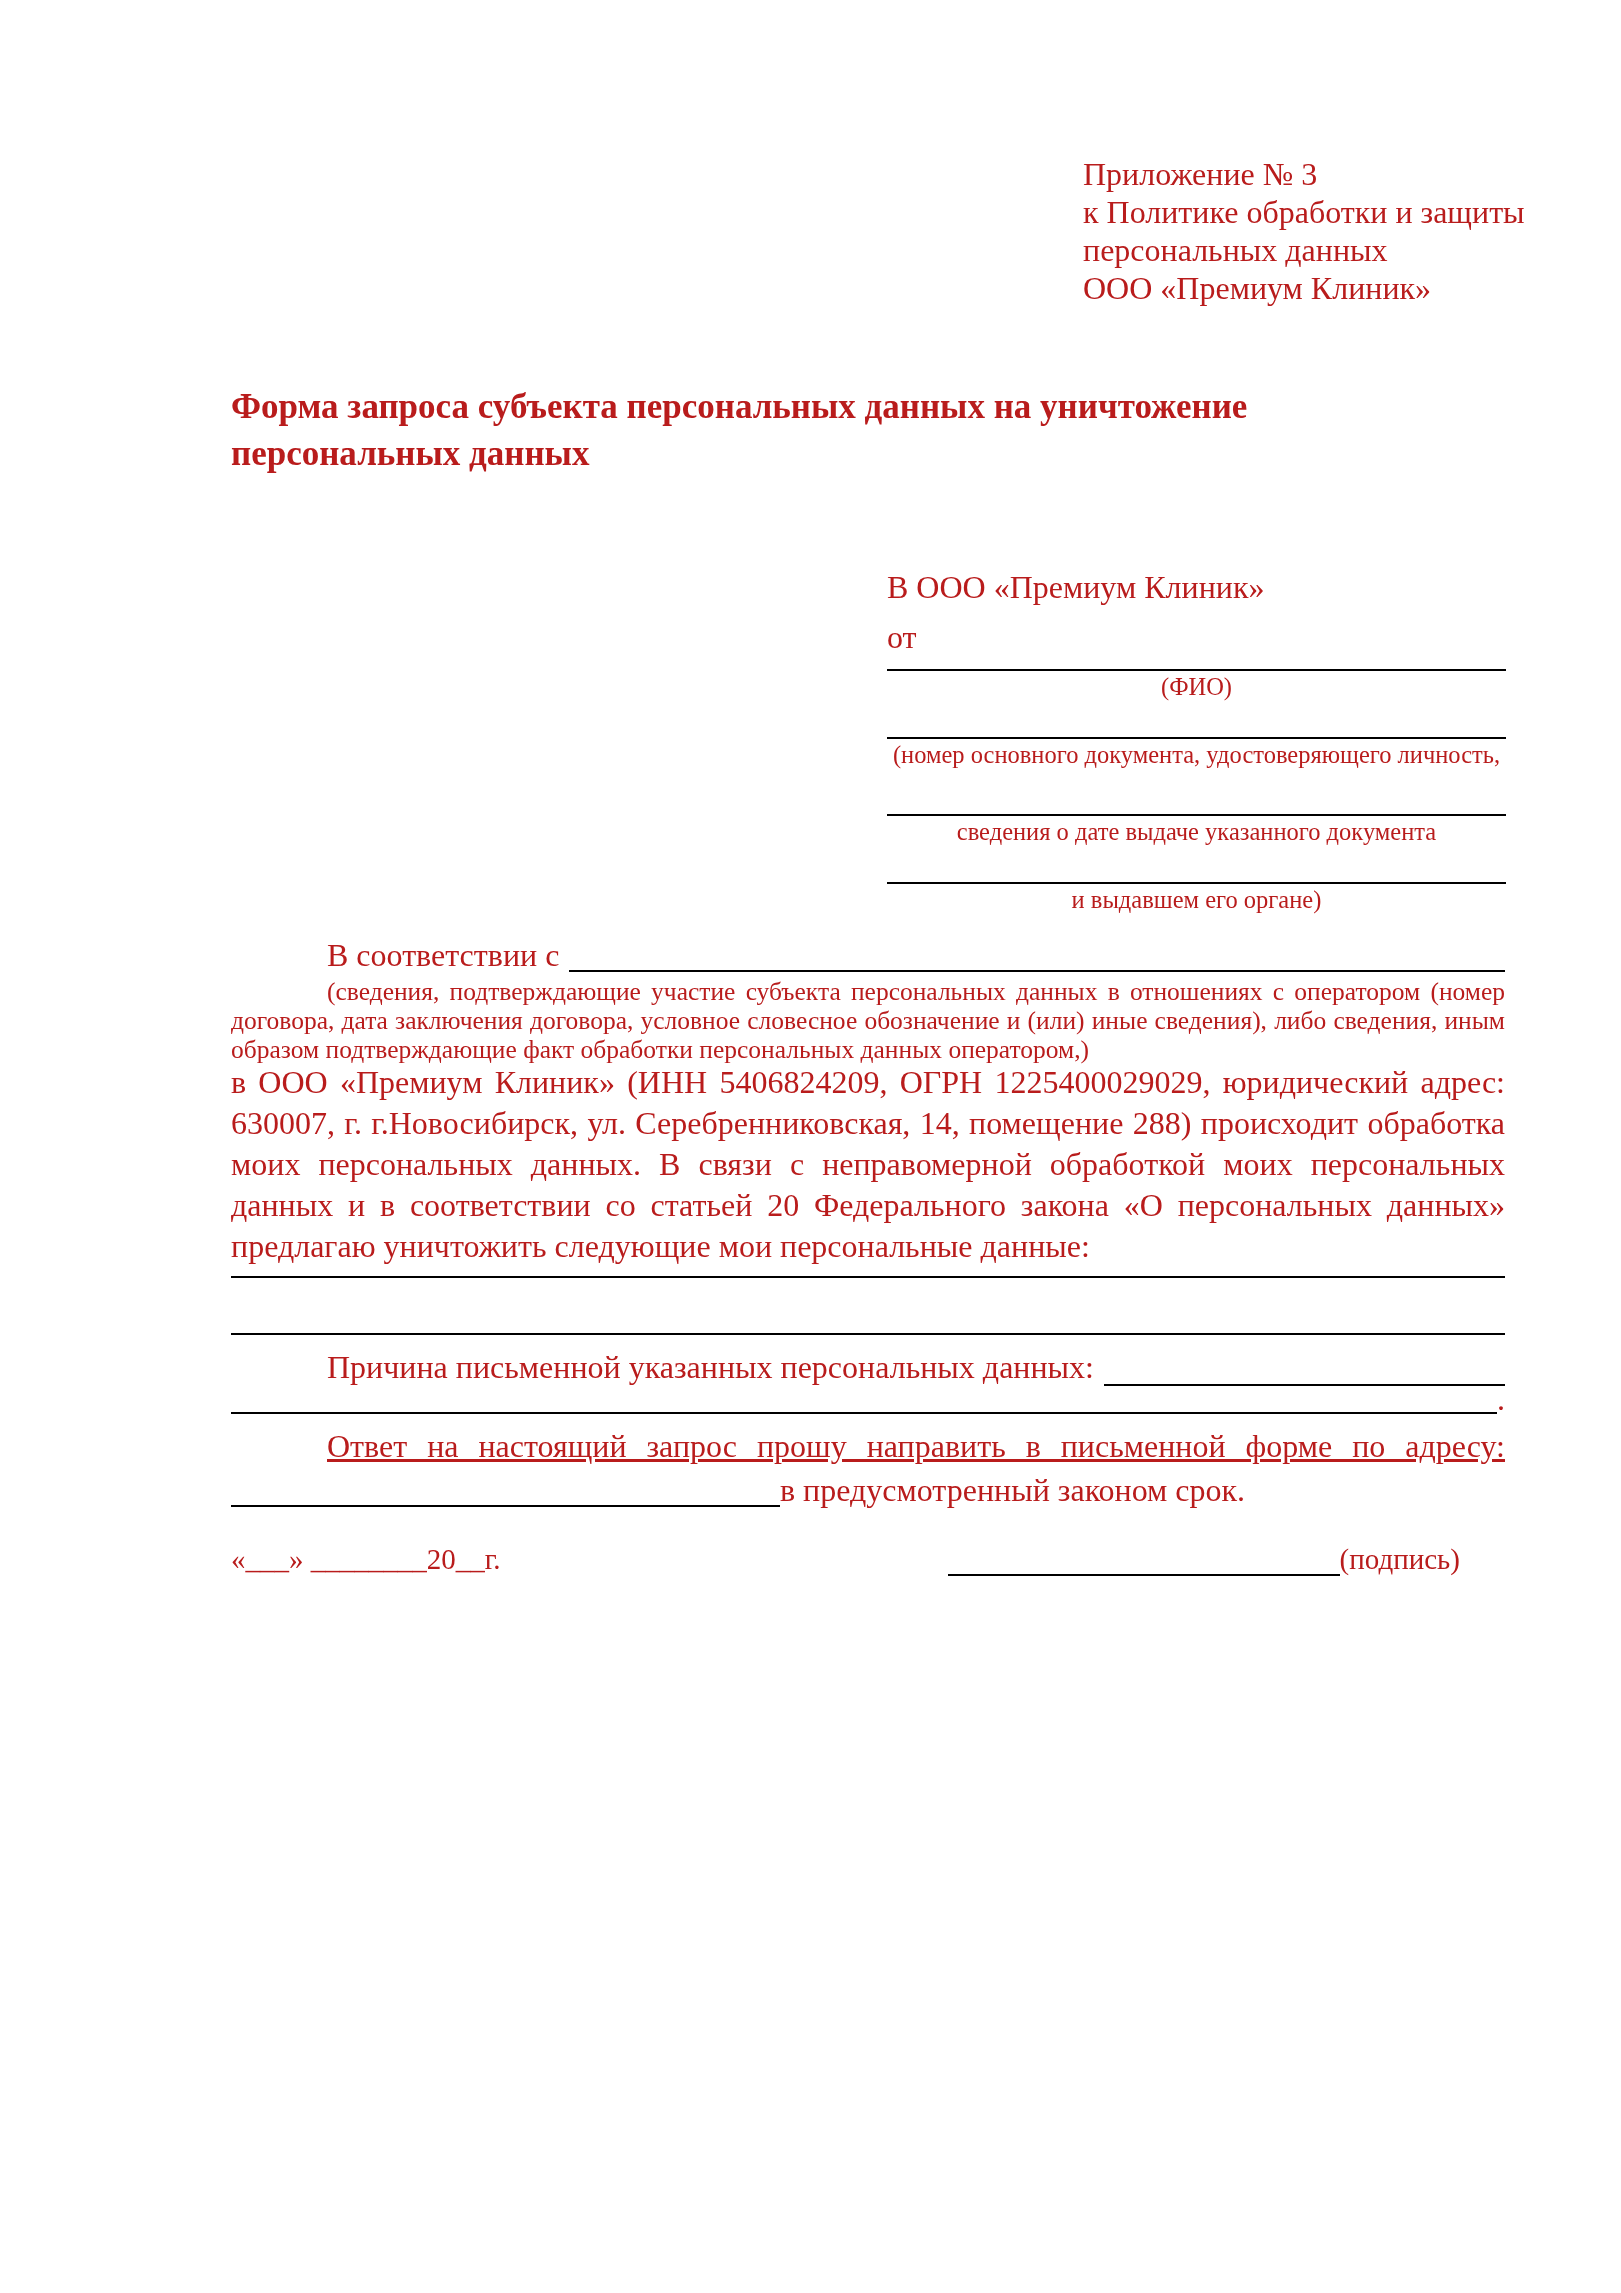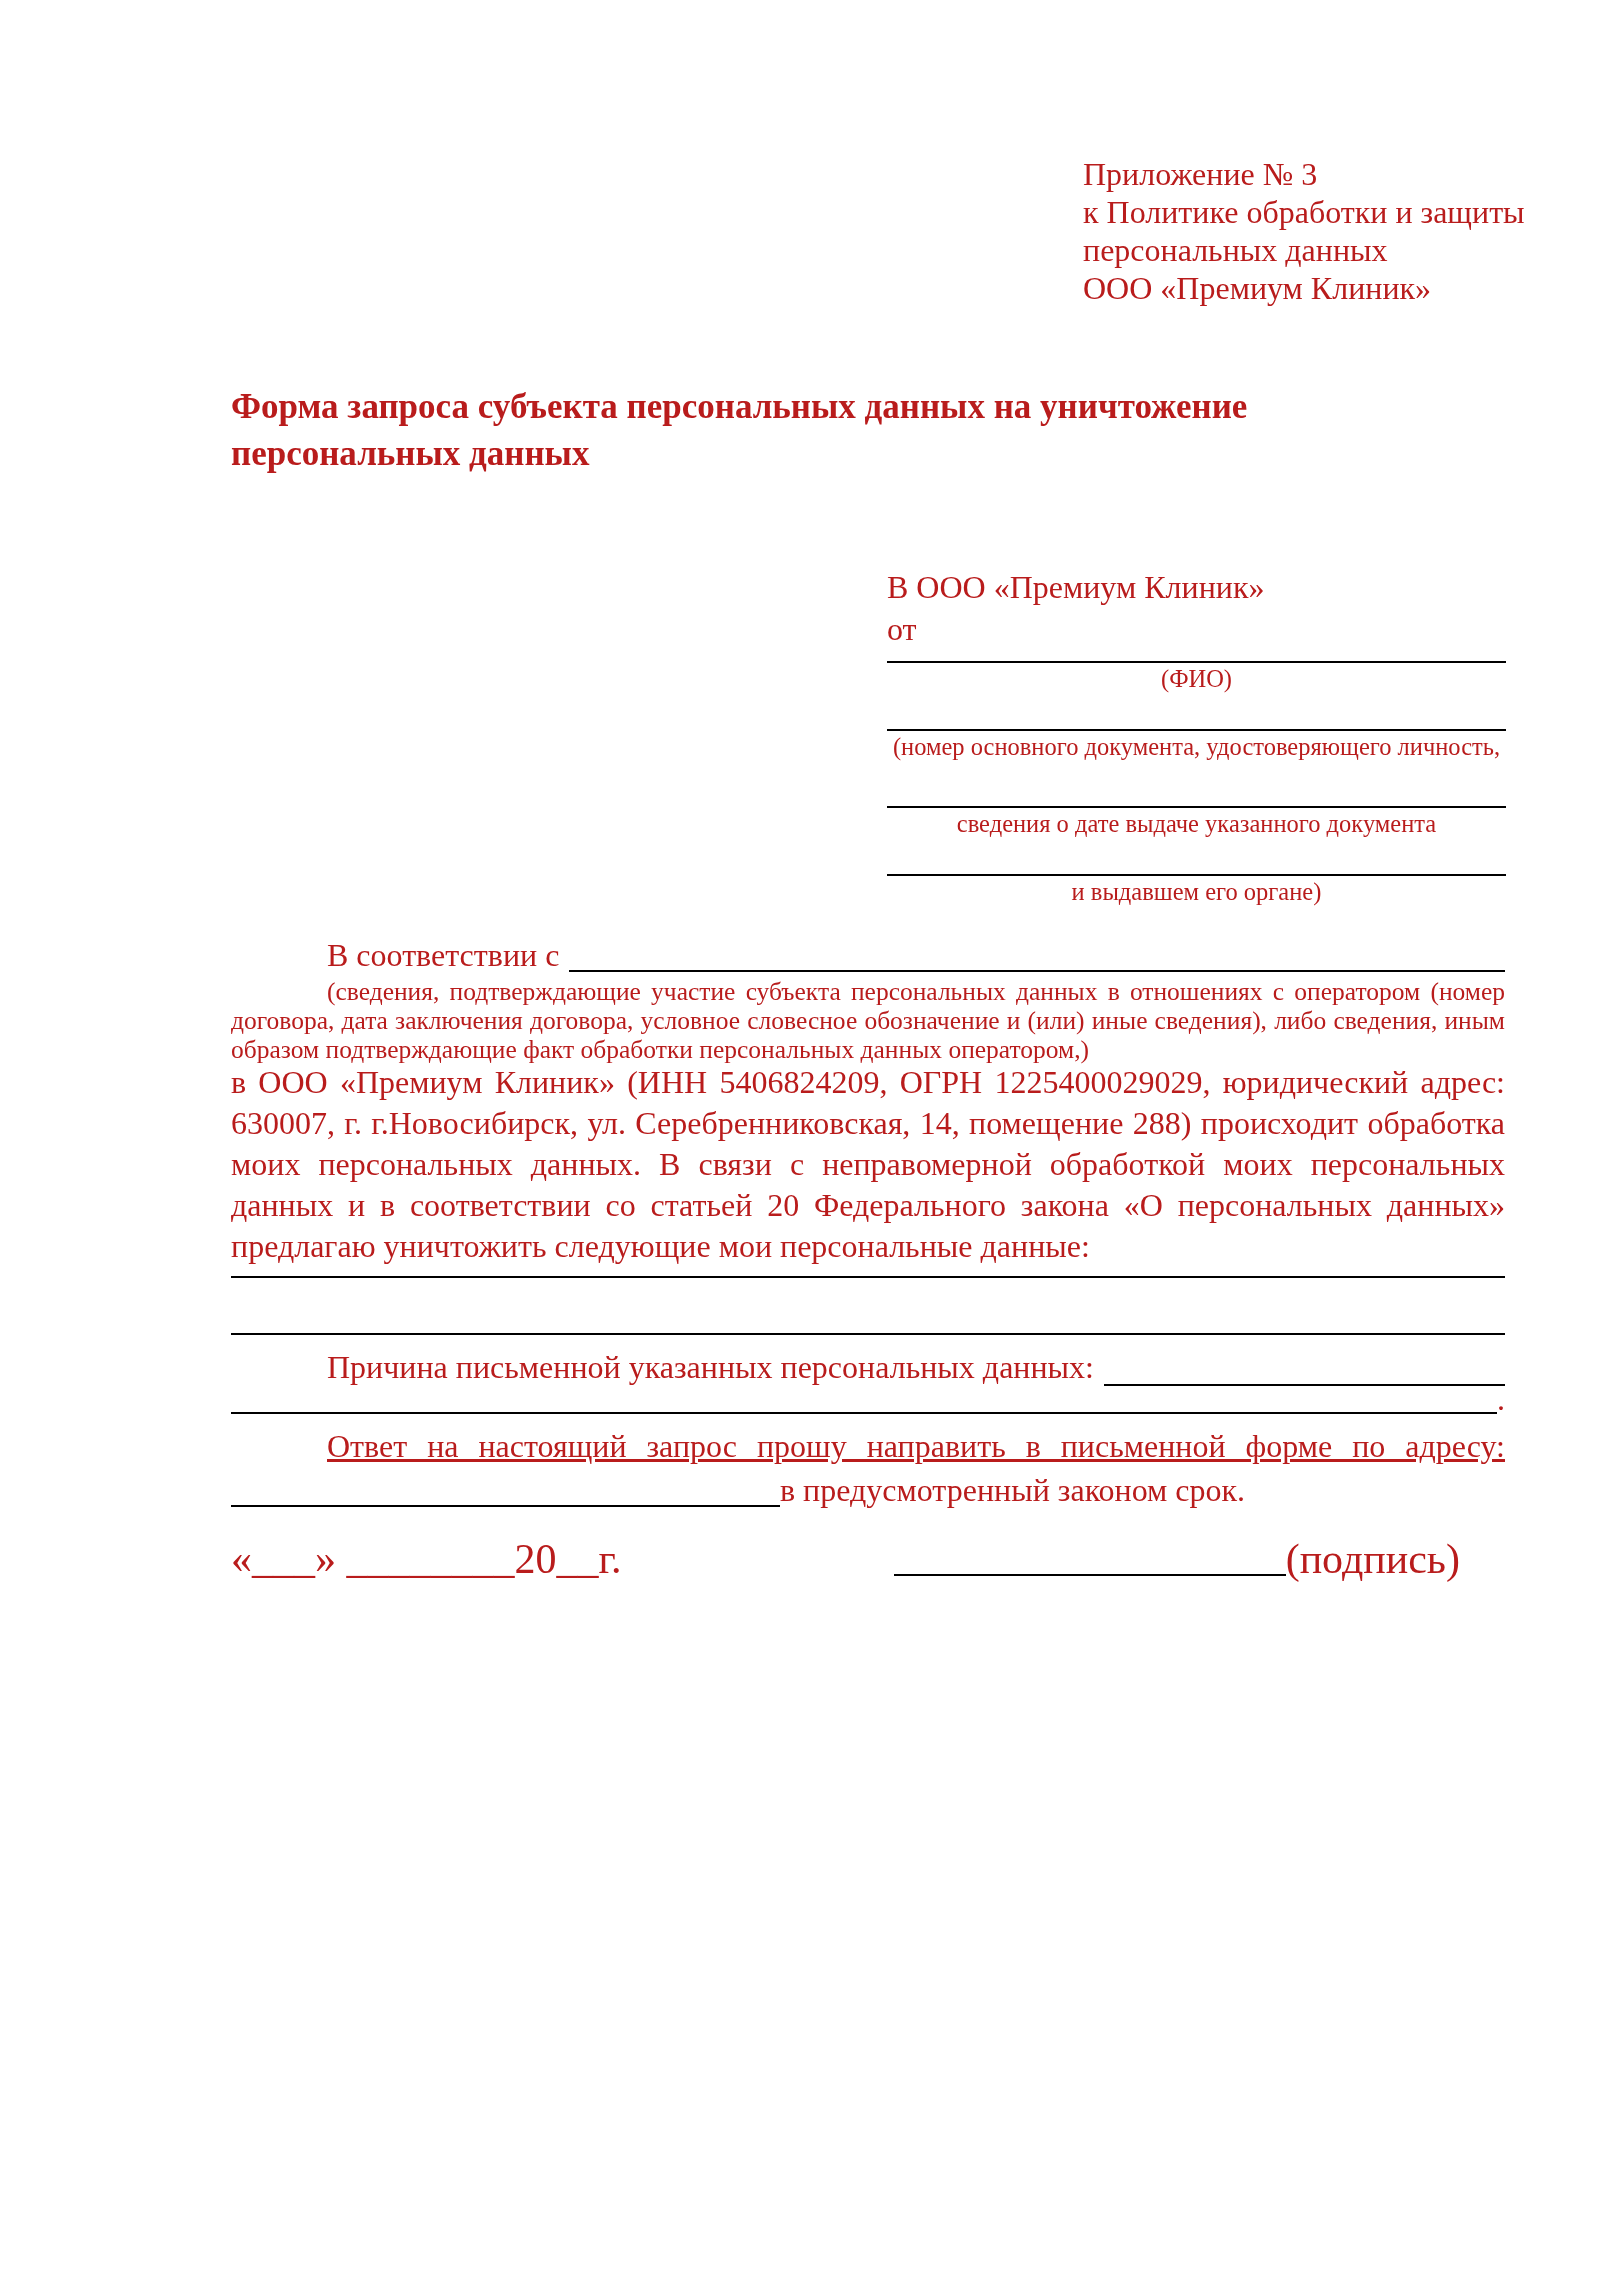--- a/index.html
+++ b/index.html
@@ -17,21 +17,21 @@
   .header-block { left: 1083px; top: 155px; font-size: 32px; line-height: 38px; }
 
   .doc-title {
     left: 231px; top: 383px; width: 1274px;
     text-align: left; font-weight: 700;
     font-size: 35px; line-height: 47px;
   }
 
   .addressee { left: 887px; top: 566px; width: 619px; font-size: 32px; }
   .addr-org  { line-height: 43px; }
-  .addr-from { line-height: 40px; }
+  .addr-from { line-height: 40px; margin-top: 8px; }
   .w-line { border-bottom: 2.9px solid #000; height: 11.8px; }
   .addr-caption { font-size: 24.5px; line-height: 26.5px; text-align: center; padding-top: 2.9px; }
   .gap-a { height: 25.5px; }
   .gap-b { height: 33px; }
   .gap-c { height: 25.5px; }
 
   .accordance { left: 231px; top: 933px; width: 1274px; font-size: 32px; line-height: 44px; display: flex; }
   .accordance .lead { padding-left: 96px; white-space: nowrap; }
   .fill { border-bottom: 2.9px solid #000; align-self: flex-start; }
   .accordance .fill { flex: 1; height: 37px; margin-left: 9.8px; }
@@ -64,21 +64,21 @@
     font-size: 32px; line-height: 44px;
     text-align: justify; text-align-last: justify; text-indent: 96px; text-decoration: underline;
   }
 
   .response-line2 { left: 231px; top: 1468px; width: 1274px; font-size: 32px; line-height: 45px; display: flex; }
   .response-line2 .fill { width: 549px; height: 37px; }
   .response-line2 .tail { white-space: nowrap; }
 
   .footer-row {
     left: 231px; top: 1537px; width: 1274px;
-    font-size: 42px; line-height: 45px;
+    font-size: 29px; line-height: 45px;
     display: flex; justify-content: space-between;
   }
   .sign-group { display: flex; margin-right: 45px; }
   .sign-group .fill { width: 392px; height: 37px; }
   .sign-group .sign-caption { white-space: nowrap; }
 </style>
 </head>
 <body>
 
 <div class="page">

